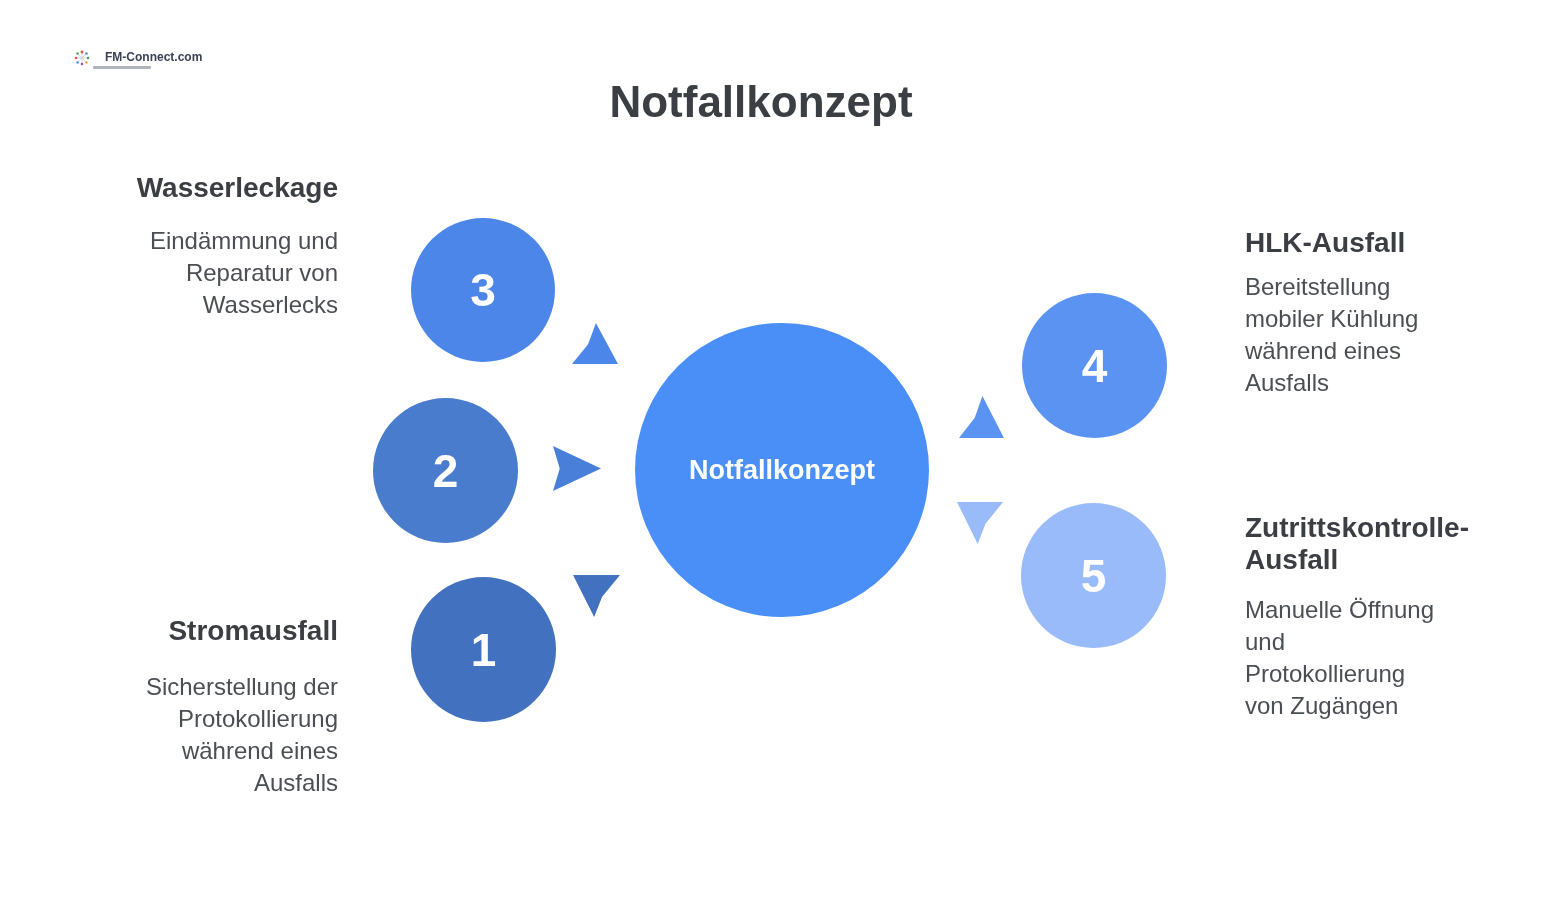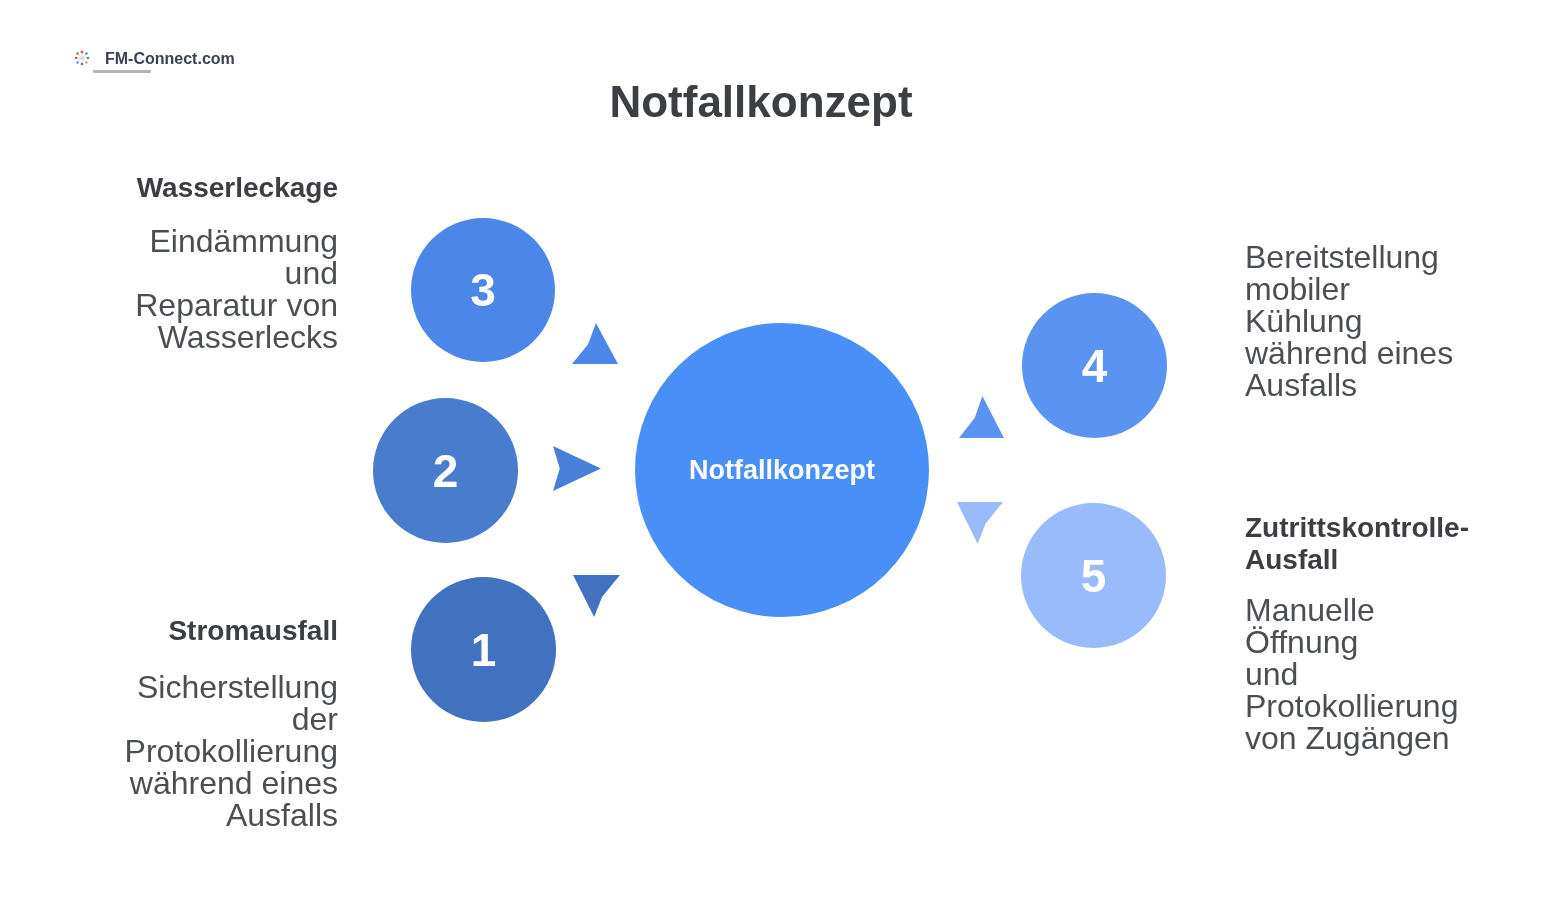--- a/index.html
+++ b/index.html
@@ -8,41 +8,41 @@
     background: #ffffff;
     font-family: "Liberation Sans", sans-serif;
     overflow: hidden;
     position: relative;
   }
   .stage { position: absolute; inset: 0; }
 
   
   .logo { position: absolute; left: 74px; top: 50px; display: flex; align-items: flex-start; gap: 3px; }
   .logo-text-wrap { display: flex; flex-direction: column; }
-  .logo-name { font-size: 16px; font-weight: 700; color: #3a4252; letter-spacing: 0px; padding-left: 12px; }
+  .logo-name { font-size: 12px; font-weight: 700; color: #3a4252; letter-spacing: 0px; padding-left: 12px; }
   .logo-tagline { width: 58px; height: 3px; background: #b0b5bb; margin-top: 2px; border-radius: 1px; }
 
   
   .page-title {
     position: absolute; top: 76px; left: 0; width: 1522px;
     text-align: center;
     font-size: 44px; line-height: 52px; font-weight: 700;
     color: #3b3e43;
   }
 
   
   .tblock { position: absolute; }
   .tblock.right-al { text-align: right; }
   .tblock.left-al { text-align: left; }
   .tblock .heading {
     font-size: 28px; line-height: 30px; font-weight: 700;
     color: #3b3e43; white-space: pre-line;
   }
   .tblock .body {
-    font-size: 32px; line-height: 32px; font-weight: 400;
+    font-size: 24px; line-height: 32px; font-weight: 400;
     color: #4b4f54; white-space: pre-line;
   }
   .b-wasserleckage { right: 1220px; top: 173px; width: 240px; }
   .b-wasserleckage .body { margin-top: 22px; }
   .b-brandalarm { right: 1285px; top: 381px; width: 250px; }
   .b-brandalarm .body { margin-top: 22px; }
   .b-stromausfall { right: 1220px; top: 616px; width: 240px; }
   .b-stromausfall .body { margin-top: 25px; }
   .b-hlk { left: 1245px; top: 228px; width: 230px; }
   .b-hlk .body { margin-top: 13px; }
@@ -122,20 +122,21 @@
   </div>
   <div class="tblock right-al b-stromausfall">
     <div class="heading">Stromausfall</div>
     <div class="body">Sicherstellung der
 Protokollierung
 während eines
 Ausfalls</div>
   </div>
 
   <div class="tblock left-al b-hlk">
+    <div class="heading">HLK-Ausfall</div>
     <div class="body">Bereitstellung
 mobiler Kühlung
 während eines
 Ausfalls</div>
   </div>
   <div class="tblock left-al b-zutritt">
     <div class="heading">Zutrittskontrolle-
 Ausfall</div>
     <div class="body">Manuelle Öffnung
 und

